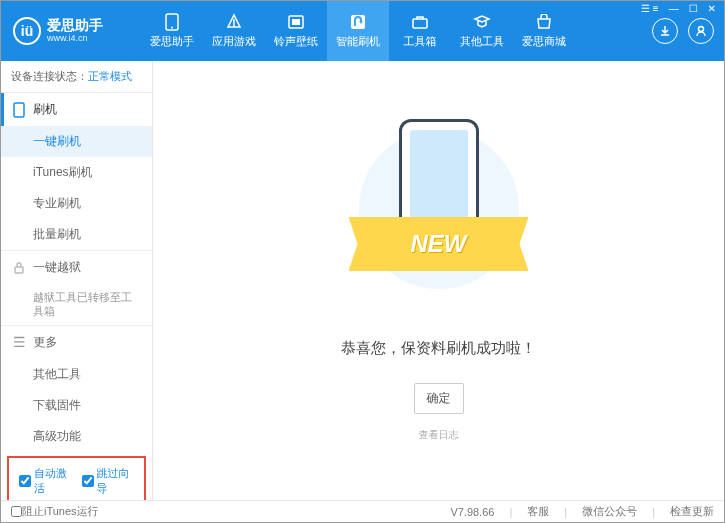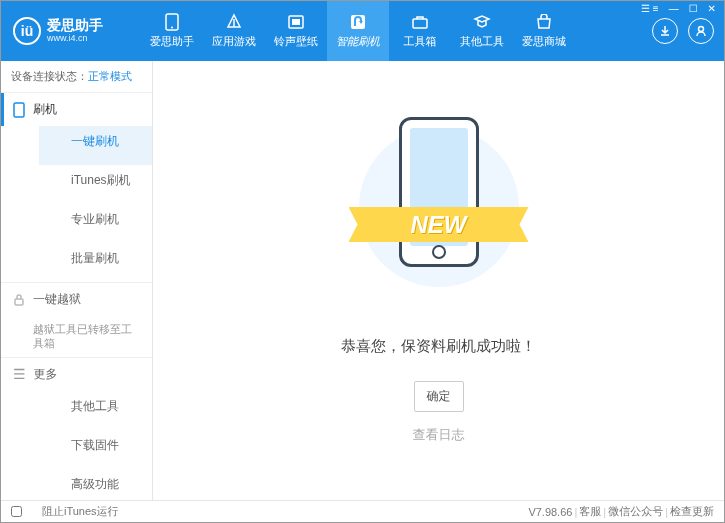--- a/index.html
+++ b/index.html
@@ -6,59 +6,59 @@
 body { background: #f0f0f0; width: 725px; height: 523px; overflow: hidden; }
 .app { width: 725px; height: 523px; background: #fff; border: 1px solid #999; position: relative; }
 .header { height: 60px; background: #1c8be4; display: flex; align-items: center; color: #fff; }
 .logo-area { width: 140px; display: flex; align-items: center; padding-left: 12px; }
 .logo-circle { width: 28px; height: 28px; border: 2px solid #fff; border-radius: 50%; display: flex; align-items: center; justify-content: center; font-weight: bold; font-size: 14px; margin-right: 6px; }
 .logo-text { display: flex; flex-direction: column; line-height: 1.1; }
 .logo-title { font-size: 14px; font-weight: bold; }
 .logo-url { font-size: 9px; opacity: 0.9; }
 .nav { display: flex; height: 100%; flex: 1; }
 .nav-item { width: 62px; display: flex; flex-direction: column; align-items: center; justify-content: center; font-size: 11px; cursor: pointer; gap: 3px; }
-.nav-item.active { background: #3fa5f0; font-style: italic; }
+.nav-item.active { background: #3fa5f0; }
 .nav-icon { width: 18px; height: 18px; display: flex; align-items: center; justify-content: center; }
 .header-right { margin-left: auto; display: flex; align-items: center; padding-right: 10px; gap: 10px; }
 .title-controls { position: absolute; top: 2px; right: 6px; display: flex; gap: 6px; font-size: 10px; color: #fff; }
 .title-controls span { cursor: pointer; padding: 0 2px; }
 .circle-btn { width: 26px; height: 26px; border: 1.5px solid #fff; border-radius: 50%; display: flex; align-items: center; justify-content: center; cursor: pointer; }
 
 .body { display: flex; height: calc(100% - 60px - 22px); }
 .sidebar { width: 152px; border-right: 1px solid #e5e5e5; overflow-y: auto; font-size: 12px; color: #555; }
 .status-bar { padding: 8px 10px; font-size: 11px; color: #666; }
 .status-value { color: #1c8be4; }
 .menu-section { border-top: 1px solid #eee; }
 .menu-header { display: flex; align-items: center; padding: 8px 12px; gap: 8px; color: #666; }
 .menu-header.with-bar { border-left: 3px solid #1c8be4; padding-left: 9px; color: #333; }
-.menu-sub { padding: 7px 12px 15px 32px; cursor: pointer; color: #666; margin-left: 38px; }
+.menu-sub { padding: 7px 12px 7px 32px; cursor: pointer; color: #666; }
 .menu-sub.active { background: #e8f3fc; color: #1c8be4; }
 .menu-note { padding: 6px 12px 6px 32px; font-size: 11px; color: #999; line-height: 1.3; }
 .lock-icon { color: #bbb; }
 
 .checkbox-row { padding: 8px 10px; display: flex; gap: 10px; border: 2px solid #e74c3c; margin: 4px 6px; font-size: 11px; }
 .cb { display: flex; align-items: center; gap: 3px; color: #1c8be4; }
 .cb input { accent-color: #1c8be4; width: 12px; height: 12px; }
 
 .main { flex: 1; display: flex; flex-direction: column; align-items: center; justify-content: center; position: relative; }
 .phone-illustration { position: relative; width: 160px; height: 200px; margin-bottom: 20px; }
 .circle-bg { width: 160px; height: 160px; background: #eef7ff; border-radius: 50%; position: absolute; top: 10px; left: 0; }
 .phone { position: absolute; top: 0; left: 40px; width: 80px; height: 150px; background: #fff; border: 3px solid #3a4a5a; border-radius: 12px; }
 .phone::before { content: ""; position: absolute; top: 8px; left: 8px; right: 8px; bottom: 18px; background: #cde9fb; border-radius: 3px; }
 .phone::after { content: ""; position: absolute; bottom: 5px; left: 50%; transform: translateX(-50%); width: 10px; height: 10px; border: 2px solid #3a4a5a; border-radius: 50%; }
-.ribbon { position: absolute; top: 90px; left: -10px; width: 180px; height: 35px; background: #ffd74d; display: flex; align-items: center; justify-content: center; font-size: 24px; font-weight: 900; font-style: italic; color: #fff; text-shadow: 1px 1px 0 #e6a800; clip-path: polygon(0 0, 100% 0, 95% 50%, 100% 100%, 0 100%, 5% 50%); }
+.ribbon { position: absolute; top: 98px; left: -10px; width: 180px; height: 54px; background: #ffd74d; display: flex; align-items: center; justify-content: center; font-size: 24px; font-weight: 900; font-style: italic; color: #fff; text-shadow: 1px 1px 0 #e6a800; clip-path: polygon(0 0, 100% 0, 95% 50%, 100% 100%, 0 100%, 5% 50%); }
 .ribbon::before, .ribbon::after { content: ""; position: absolute; width: 0; height: 0; }
 .success-text { font-size: 15px; color: #444; margin-bottom: 25px; }
 .confirm-btn { padding: 6px 12px; border: 1px solid #ccc; background: #fff; font-size: 12px; color: #555; cursor: pointer; border-radius: 2px; }
-.log-link { margin-top: 14px; font-size: 13px; color: #aaa; cursor: pointer; }
+.log-link { margin-top: 14px; font-size: 10px; color: #aaa; cursor: pointer; }
 
 .footer { height: 22px; border-top: 1px solid #e5e5e5; display: flex; align-items: center; font-size: 11px; color: #777; padding: 0 10px; }
-.footer-left { display: flex; align-items: center; gap: 20px; }
+.footer-left { display: flex; align-items: center; gap: 0; }
 .footer-left input { width: 11px; height: 11px; }
-.footer-right { margin-left: auto; display: flex; gap: 2px; align-items: center; }
+.footer-right { margin-left: auto; display: flex; gap: 15px; align-items: center; }
 .footer-right span { cursor: pointer; }
 .sep { color: #ccc; }
 
 svg { display: block; }
 </style>
 </head>
 <body>
 
 <div class="app">
   <div class="title-controls">

